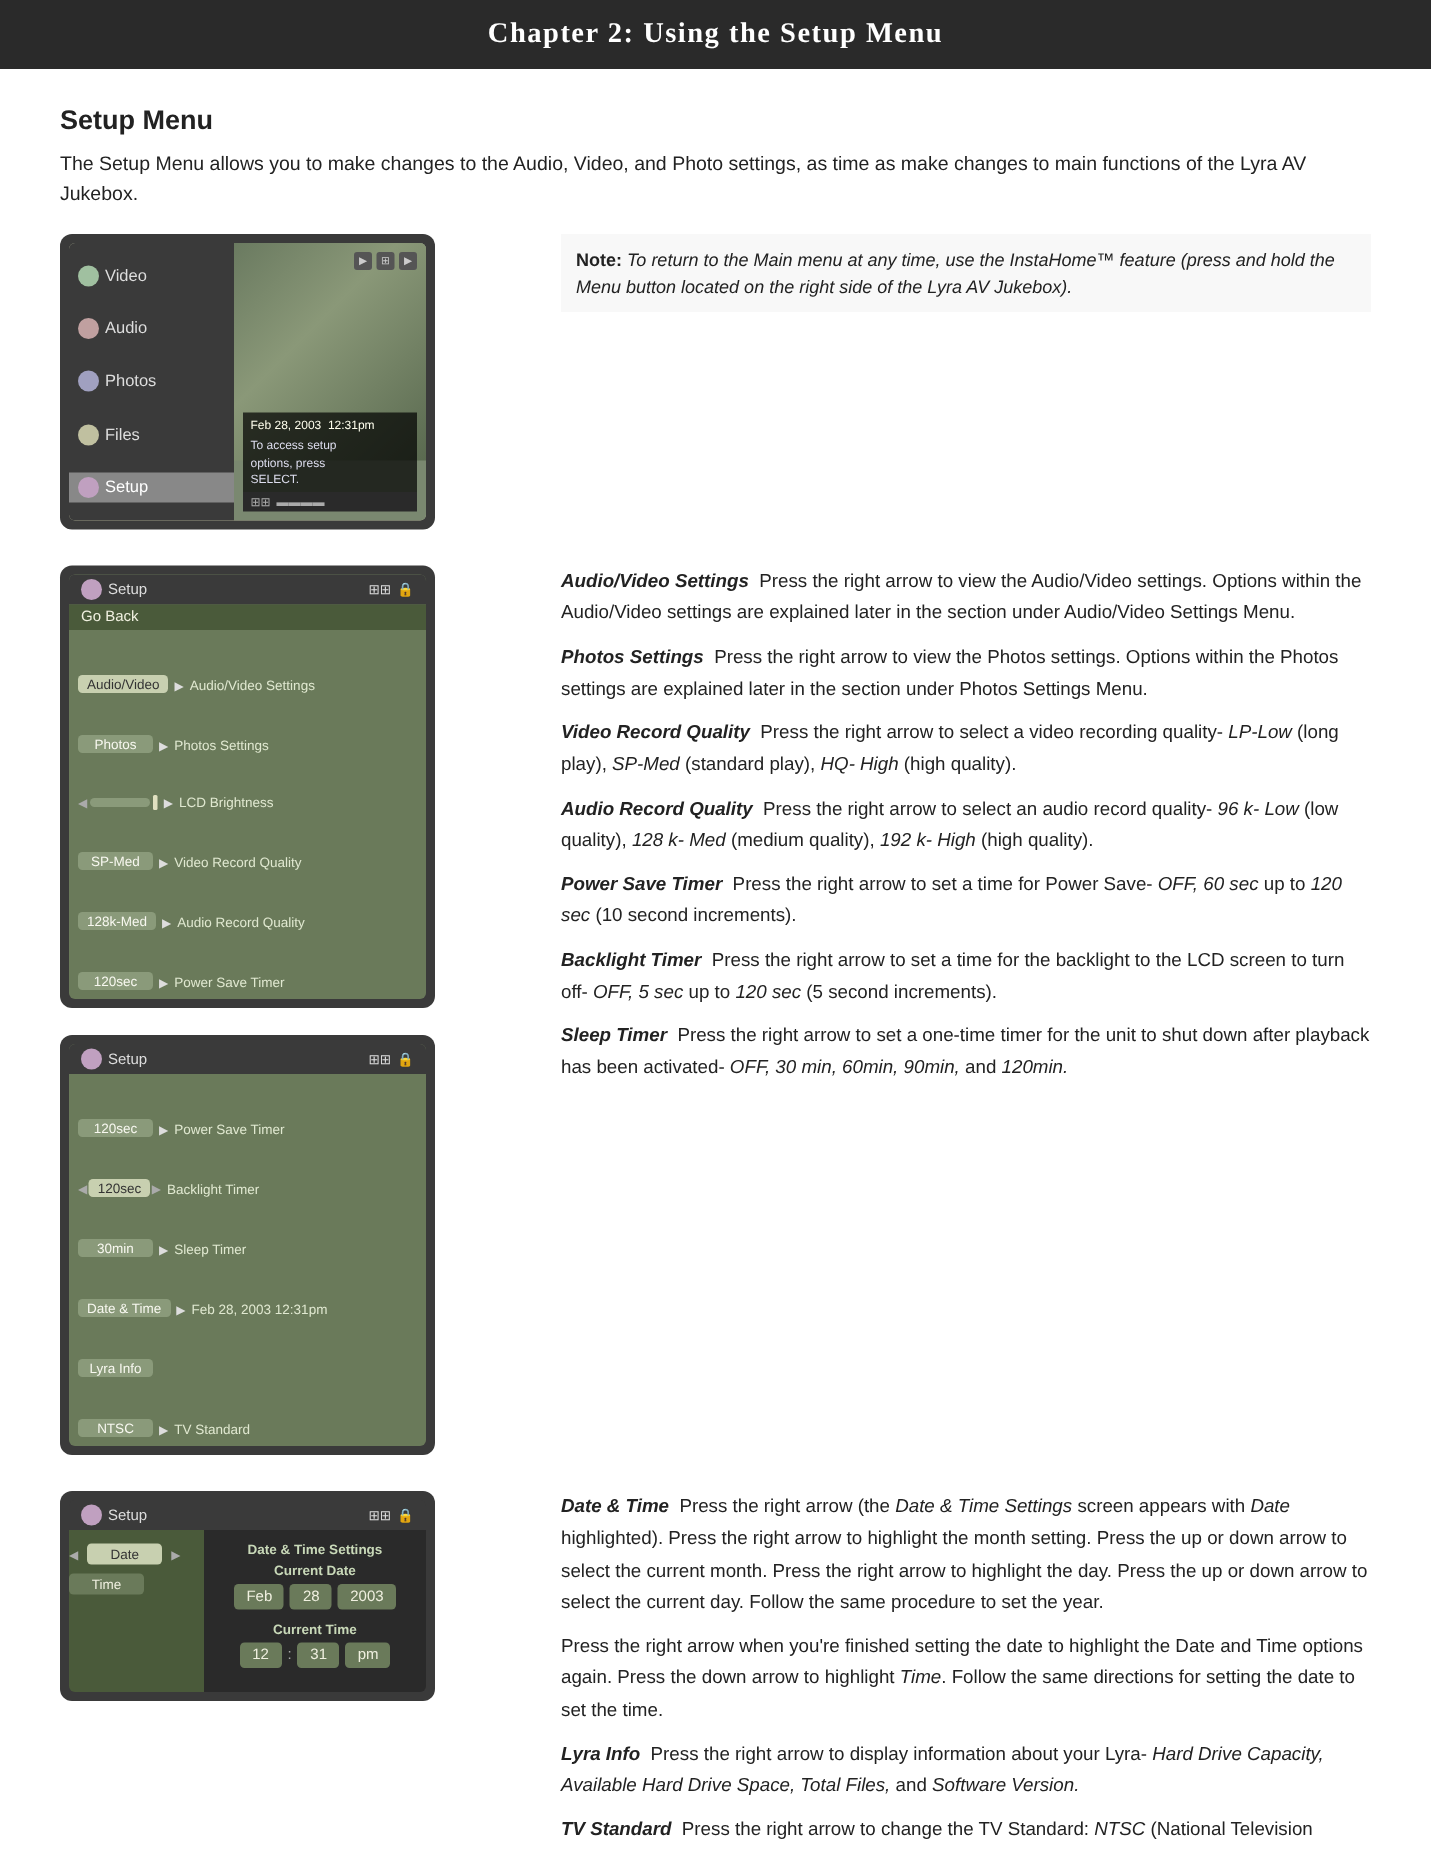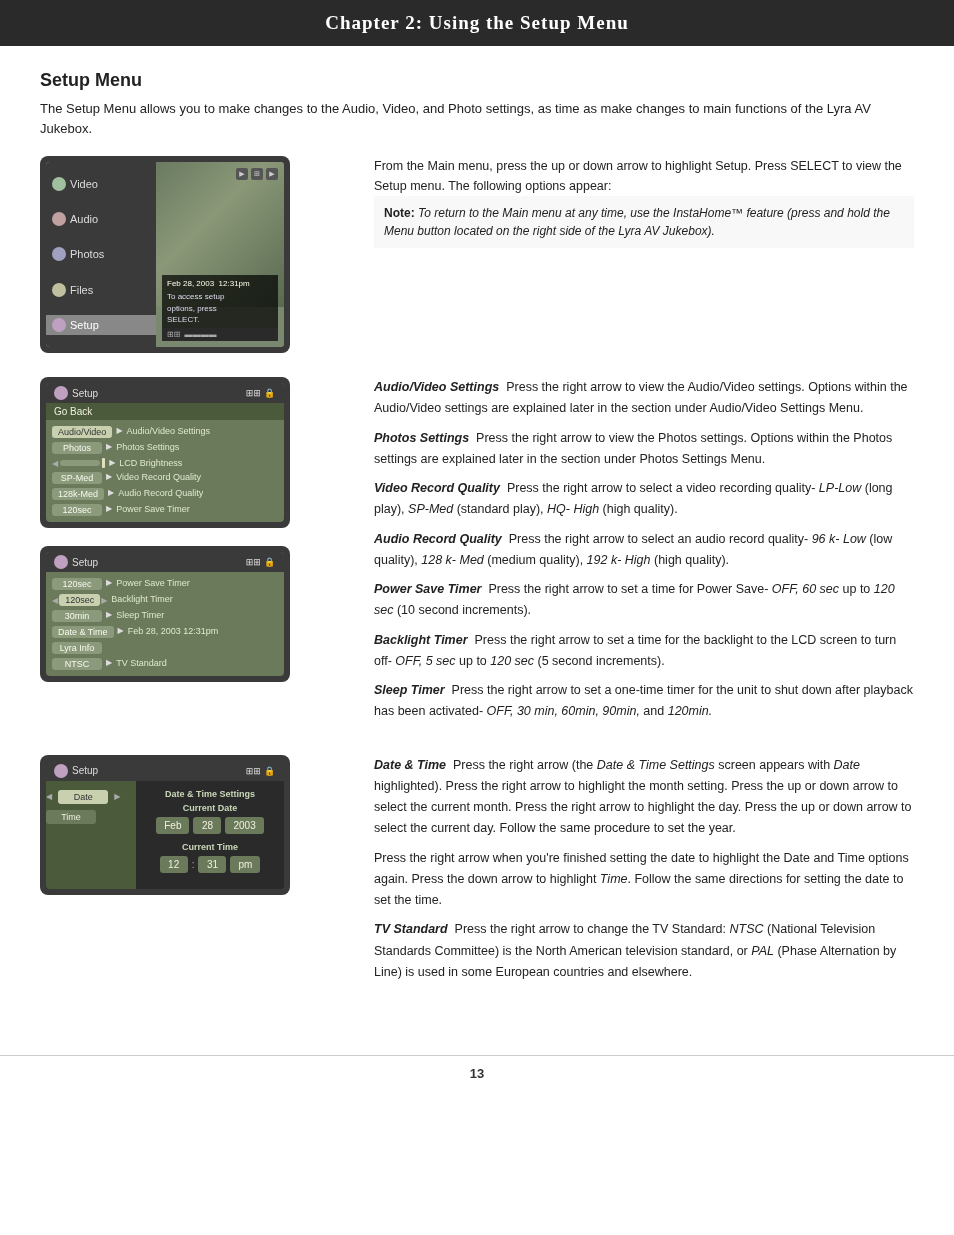--- a/index.html
+++ b/index.html
@@ -210,25 +210,26 @@
       gap: 4px;
       font-size: 9px;
     }
 
     .setup-menu-rows {
       padding: 4px 0;
     }
 
     .setup-row {
       display: flex;
-      align-items: flex-start;
+      align-items: flex-end;
       padding: 2px 6px;
       gap: 4px;
       font-size: 9.5px;
       color: #f0f0e0;
+      margin-top: 24px;
     }
 
     .setup-row-label {
       background: #8a9a7a;
       border-radius: 3px;
       padding: 1px 6px;
       color: #f8f8f0;
       font-size: 9px;
       min-width: 50px;
       text-align: center;
@@ -420,21 +421,20 @@
             </div>
             <div class="preview-bottom-bar">
               <span>⊞⊞</span>
               <span>▬▬▬▬</span>
             </div>
           </div>
         </div>
       </div>
     </div>
     <div class="right-col">
-      <p>From the Main menu, press the up or down arrow to highlight Setup. Press SELECT to view the Setup menu. The following options appear:</p>
       <div class="note-box">
         <strong>Note:</strong>
         <span> <em>To return to the Main menu at any time, use the InstaHome™ feature (press and hold the Menu button located on the right side of the Lyra AV Jukebox).</em></span>
       </div>
     </div>
   </div>
 
   <div class="two-col" style="align-items: flex-start;">
     <div class="left-col">
 
@@ -595,20 +595,21 @@
               </div>
             </div>
           </div>
         </div>
       </div>
     </div>
 
     <div class="right-col desc-text">
       <p><span class="term"><strong>Date &amp; Time</strong></span>&nbsp;&nbsp;Press the right arrow (the <em>Date &amp; Time Settings</em> screen appears with <em>Date</em> highlighted). Press the right arrow to highlight the month setting. Press the up or down arrow to select the current month. Press the right arrow to highlight the day. Press the up or down arrow to select the current day. Follow the same procedure to set the year.</p>
       <p>Press the right arrow when you're finished setting the date to highlight the Date and Time options again. Press the down arrow to highlight <em>Time</em>. Follow the same directions for setting the date to set the time.</p>
+      <p><span class="term"><strong>Lyra Info</strong></span>&nbsp;&nbsp;Press the right arrow to display information about your Lyra- <em>Hard Drive Capacity, Available Hard Drive Space, Total Files,</em> and <em>Software Version.</em></p>
       <p><span class="term"><strong>TV Standard</strong></span>&nbsp;&nbsp;Press the right arrow to change the TV Standard: <em>NTSC</em> (National Television Standards Committee) is the North American television standard, or <em>PAL</em> (Phase Alternation by Line) is used in some European countries and elsewhere.</p>
     </div>
   </div>
 
 </div>
 
 <div class="page-footer">
   <span>13</span>
 </div>
 

